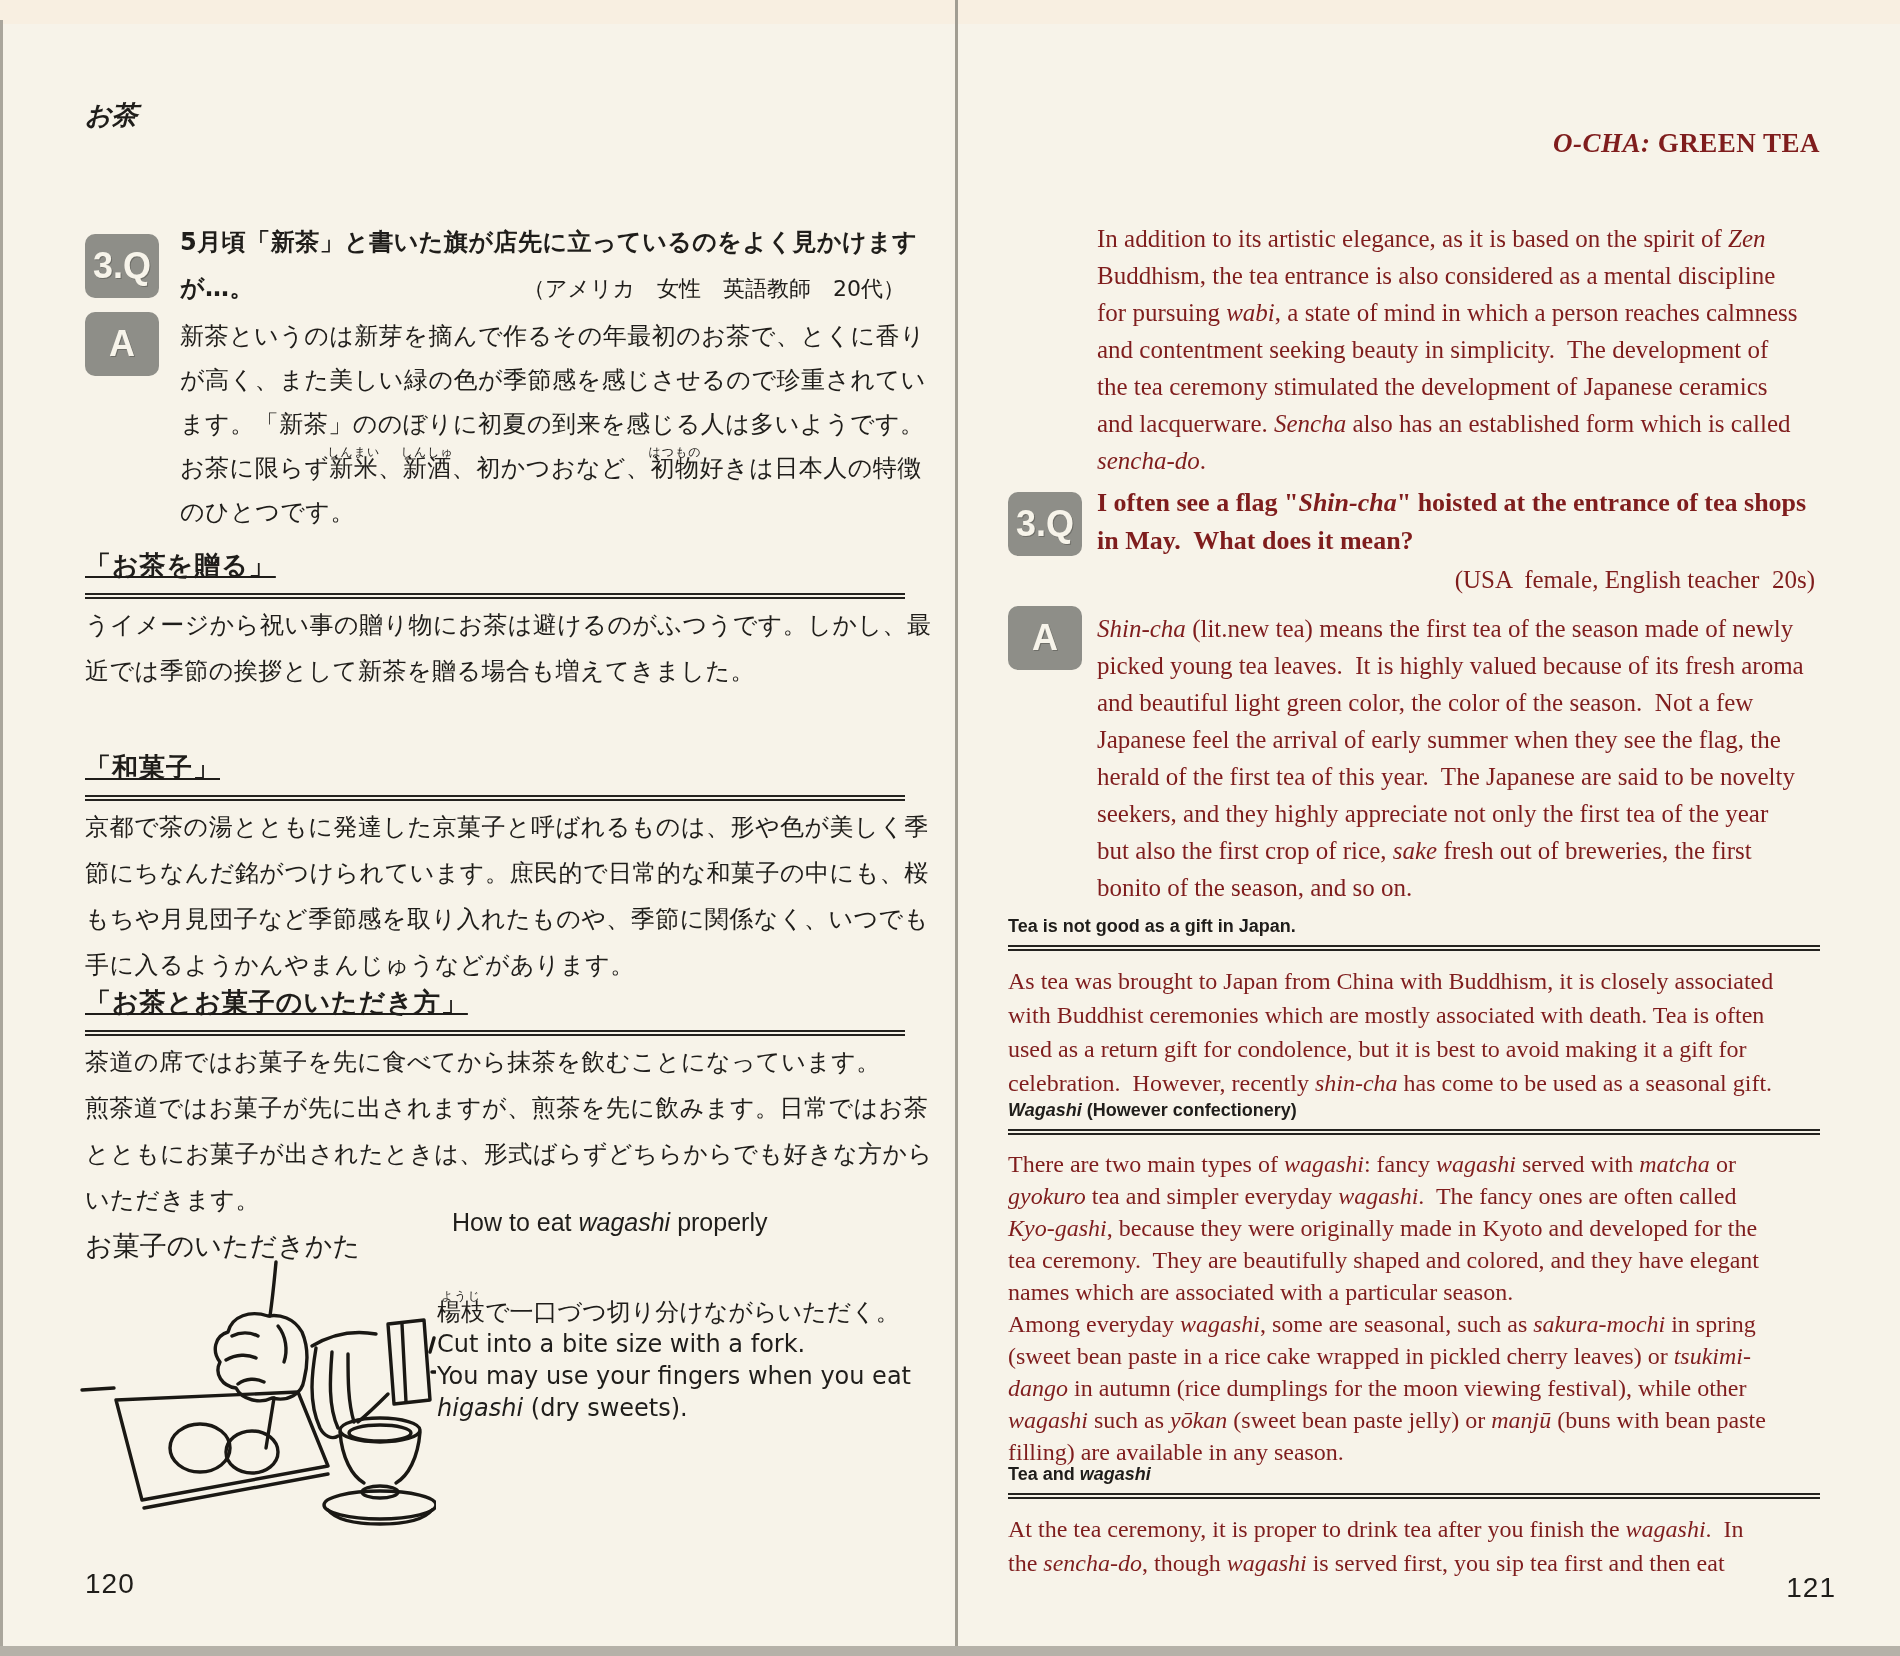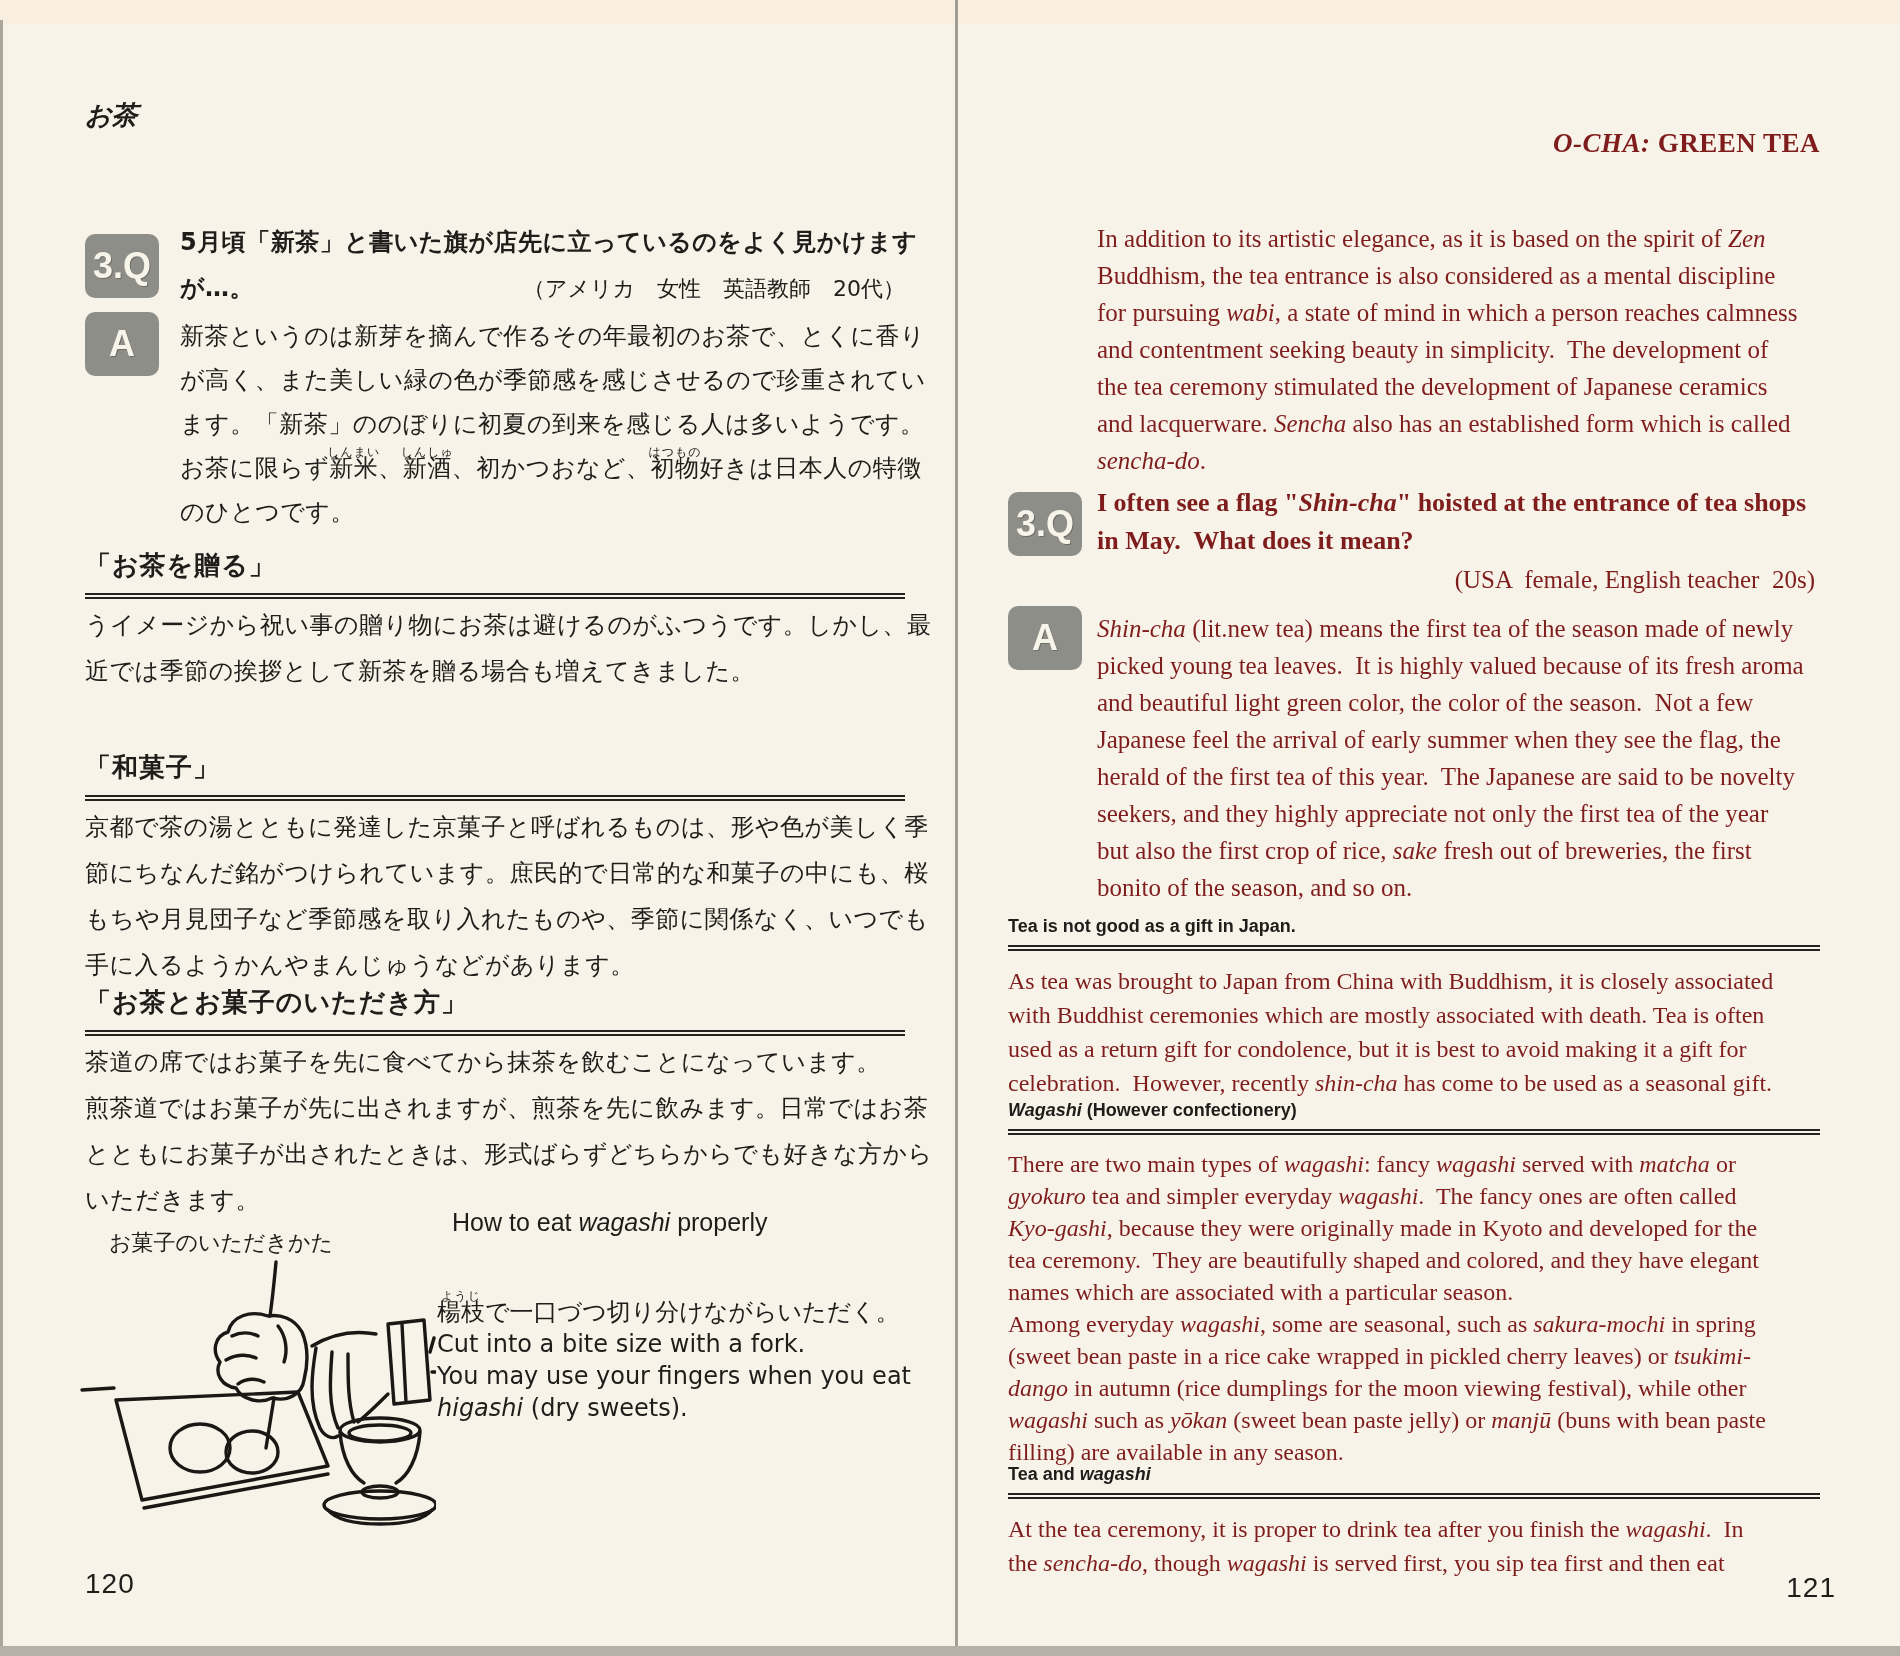--- a/index.html
+++ b/index.html
@@ -20,21 +20,21 @@
   .rb{position:relative;display:inline-block;}
   .rt{position:absolute;top:-16px;left:50%;transform:translateX(-50%);
       font-size:12px;letter-spacing:1px;white-space:pre;font-style:normal;font-weight:normal;}
   .badge{
     position:absolute;width:74px;height:64px;background:#8e8e88;border-radius:10px;
     color:#f7f4ea;font-family:"Liberation Sans",sans-serif;font-weight:bold;font-size:36px;
     display:flex;align-items:center;justify-content:center;
     text-shadow:1px 1px 0 #6e6e68;
   }
   .jp-head{font-size:26px;font-weight:bold;letter-spacing:1px;
-    width:820px;padding-bottom:10px;border-bottom:6px double #24221f;}
+    width:820px;padding-bottom:10px;border-bottom:6px double #24221f;text-decoration:underline;}
   .en-head{font-family:"Liberation Sans",sans-serif;font-weight:bold;font-size:18px;
     width:812px;padding-bottom:8px;border-bottom:6px double #24221f;}
   .jp-body{font-size:24px;letter-spacing:0.5px;}
   .jp-q{font-size:24px;font-weight:bold;letter-spacing:0.5px;}
   .en-body{font-size:25px;}
   .en-sec{font-size:24px;}
   .en-q{font-size:26px;font-weight:bold;}
   .pagenum{font-family:"Liberation Sans",sans-serif;font-size:28px;letter-spacing:1px;}
   .paper-top{left:0;top:0;width:1900px;height:24px;background:#f8efe1;}
   .paper-bottom{left:0;bottom:0;width:1900px;height:10px;background:#b5b1a8;}
@@ -85,21 +85,21 @@
     </div>
 
   <div class="abs jp jp-head" style="left:85px;top:985px;">「お茶とお菓子のいただき方」</div>
   <div class="abs jp jp-body" style="left:85px;top:1039px;line-height:46px;">
       <div class="tl">茶道の席ではお菓子を先に食べてから抹茶を飲むことになっています。</div>
       <div class="tl">煎茶道ではお菓子が先に出されますが、煎茶を先に飲みます。日常ではお茶</div>
       <div class="tl">とともにお菓子が出されたときは、形式ばらずどちらからでも好きな方から</div>
       <div class="tl">いただきます。</div>
     </div>
 
-  <div class="abs jp tl" style="left:85px;top:1228px;font-size:22px;margin-left:24px;">お菓子のいただきかた</div>
+  <div class="abs jp tl" style="left:85px;top:1228px;font-size:27px;">お菓子のいただきかた</div>
   <div class="abs en-sans tl" style="left:452px;top:1208px;font-size:25px;"><span>How to eat </span><span class="i">wagashi</span><span> properly</span></div>
 
   <svg class="abs" style="left:80px;top:1252px;" width="356" height="300" viewBox="0 0 356 300">
     <g>
       <path class="ln" d="M196,10 C194,32 192,50 190,64"></path>
       <path class="ln" d="M194,146 L186,196"></path>
     </g>
     <g>
       <path class="ln" d="M188,64 C170,58 152,64 148,80 C134,84 132,100 140,110 C134,122 142,134 156,136 C162,148 180,152 192,146 C208,150 222,142 224,128 C228,112 228,94 222,80 C214,66 200,62 188,64 Z"></path>
       <path class="ln" d="M152,84 C160,80 170,80 178,84"></path>

